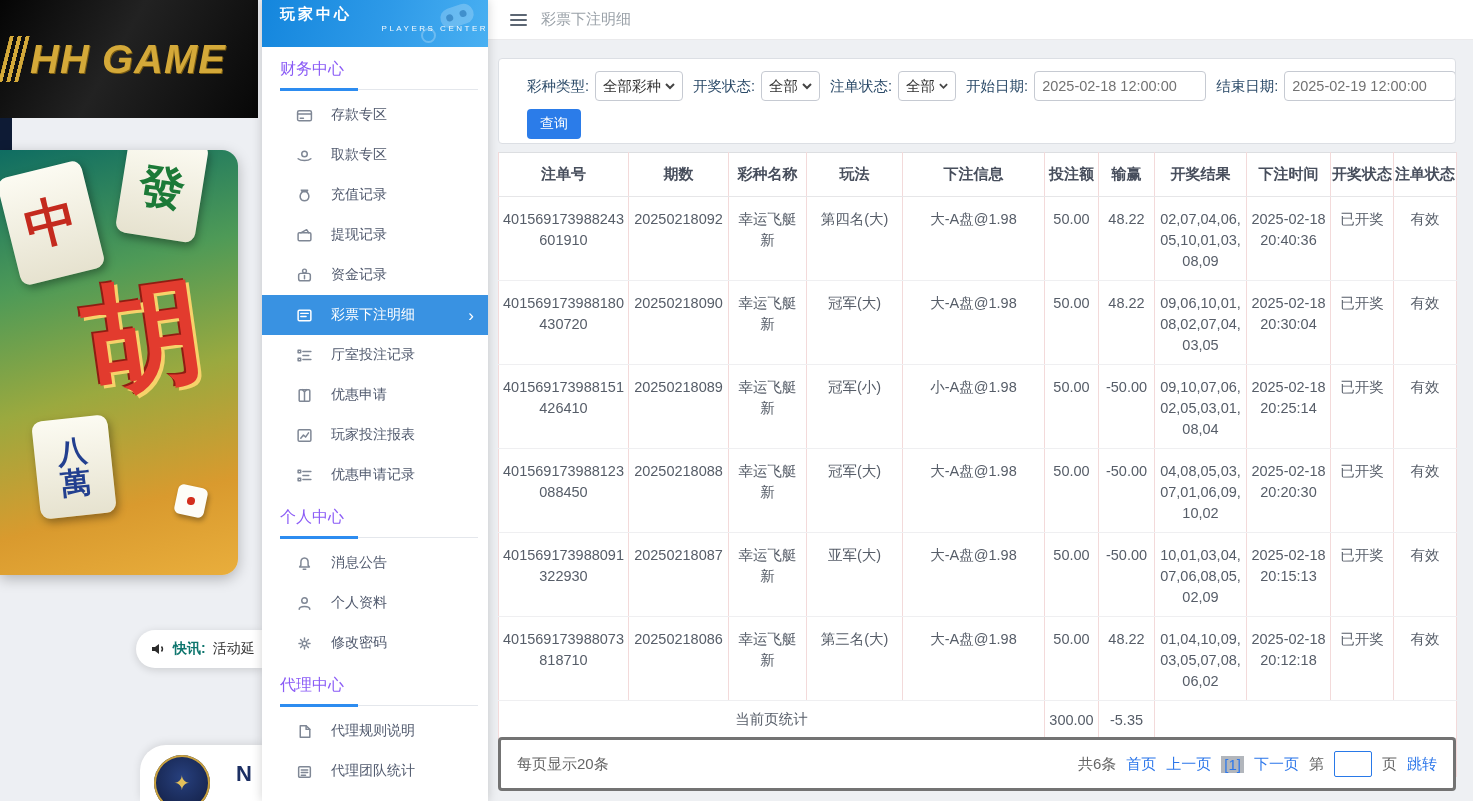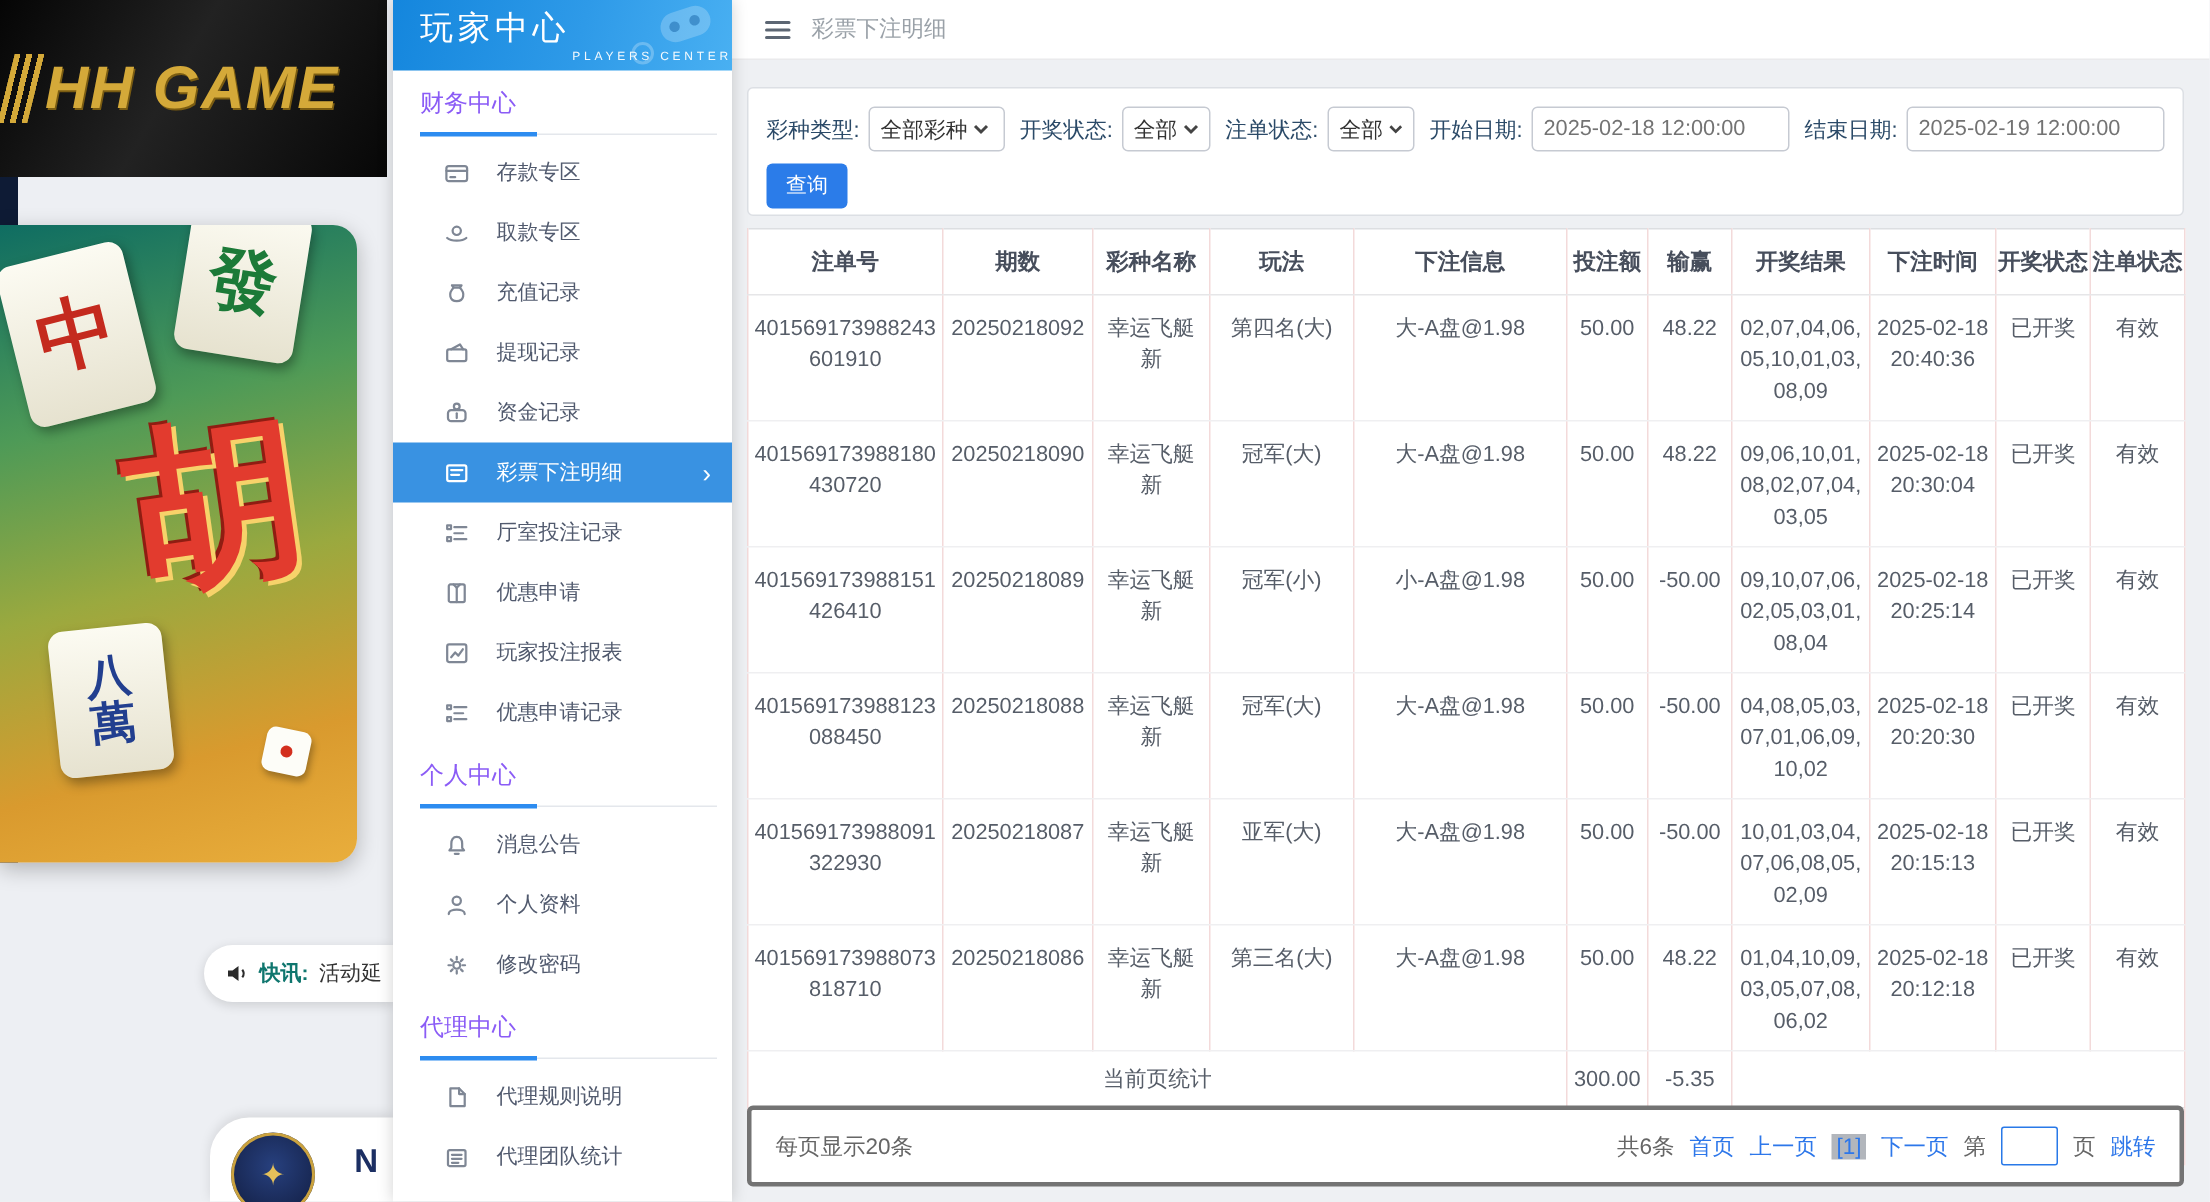--- a/index.html
+++ b/index.html
@@ -40,21 +40,21 @@
   .navy-circle { position:absolute; left:14px; top:10px; width:56px; height:56px; border-radius:50%;
     background:radial-gradient(circle at 50% 40%,#27407e,#16244d 75%); box-shadow:inset 0 0 0 2px #caa23f;
     display:flex; align-items:center; justify-content:center; color:#e4c05a; font-size:20px; }
   .card-n { position:absolute; right:10px; top:16px; font-weight:900; font-size:22px; color:#1c2f63; }
 
   
   #sidebar { position:absolute; left:262px; top:0; width:226px; height:801px; background:#fff;
     box-shadow:0 0 10px rgba(0,0,0,.18); z-index:2; }
   .sb-header { height:47px; background:linear-gradient(105deg,#1486dd 0%,#2e9ae8 55%,#49b0f2 100%);
     color:#fff; padding:5px 0 0 18px; position:relative; overflow:hidden; }
-  .sb-title { font-size:22px; font-weight:400; letter-spacing:3px; line-height:1.25; }
+  .sb-title { font-size:15px; font-weight:700; letter-spacing:3px; line-height:1.25; }
   .sb-sub { font-size:8px; letter-spacing:2.5px; opacity:.95;text-align:right; }
   .pad-deco { position:absolute; right:14px; top:6px; width:34px; height:20px; border-radius:10px;
     background:rgba(255,255,255,.22); transform:rotate(-18deg); }
   .pad-deco::after { content:''; position:absolute; left:6px; top:6px; width:7px; height:7px; border-radius:50%;
     background:rgba(13,90,160,.45); box-shadow:14px 0 0 rgba(13,90,160,.45); }
   .pad-circle { position:absolute; right:52px; top:28px; width:15px; height:15px; border:2px solid rgba(255,255,255,.25); border-radius:50%; }
 
   .sec-title { margin:12px 18px 0; font-size:16px; color:#8b5cf6; }
   .sec-line { margin:8px 0 4px; height:3px; position:relative; }
   .sec-line::after { content:''; position:absolute; left:18px; right:10px; top:1px; height:1px; background:#e4e7ec; }
@@ -70,21 +70,21 @@
 
   
   #main { position:absolute; left:488px; top:0; right:0; height:801px; background:#eef0f3; z-index:1; }
   .topbar { height:40px; background:#fff; display:flex; align-items:center; gap:14px; padding-left:22px;
     border-bottom:1px solid #eaeaec; }
   .hamburger { display:inline-flex; flex-direction:column; gap:3px; cursor:pointer; }
   .hamburger i { width:17px; height:2px; background:#5c6673; border-radius:1px; }
   .page-title { font-size:15px; color:#9aa1a8; }
 
   .filter-card { position:absolute; left:10px; top:58px; width:958px; height:86px; background:#fff;
-    border:1px solid #dcdfe4; border-radius:4px; padding:12px 12px 0; overflow:hidden; }
+    border:1px solid #dcdfe4; border-radius:4px; padding:12px 28px 0; overflow:hidden; }
   .filter-row { display:flex; align-items:center; gap:6px; font-size:14.5px; color:#2b4a68; white-space:nowrap; }
   .flabel { margin-left:4px; }
   .flabel:first-child { margin-left:0; }
   .select-box { display:flex; align-items:center; justify-content:flex-start; border:1px solid #c6cad2;
     border-radius:4px; height:30px; padding:0 7px; color:#333; background:#fff; cursor:pointer; }
   .select-box svg { width:10px; height:10px; stroke:#444; fill:none; stroke-width:2; margin-left:4px; }
   .w120 { width:122px; } .w72 { width:72px; } .w58 { width:58px; }
   .date-input { height:30px; border:1px solid #c6cad2; border-radius:4px; padding:0 7px; font-size:14.5px;
     color:#737373; width:172px; font-family:inherit; }
   .btn-search { margin-top:8px; width:54px; height:30px; background:#2b7ce9; color:#fff; border:none;

